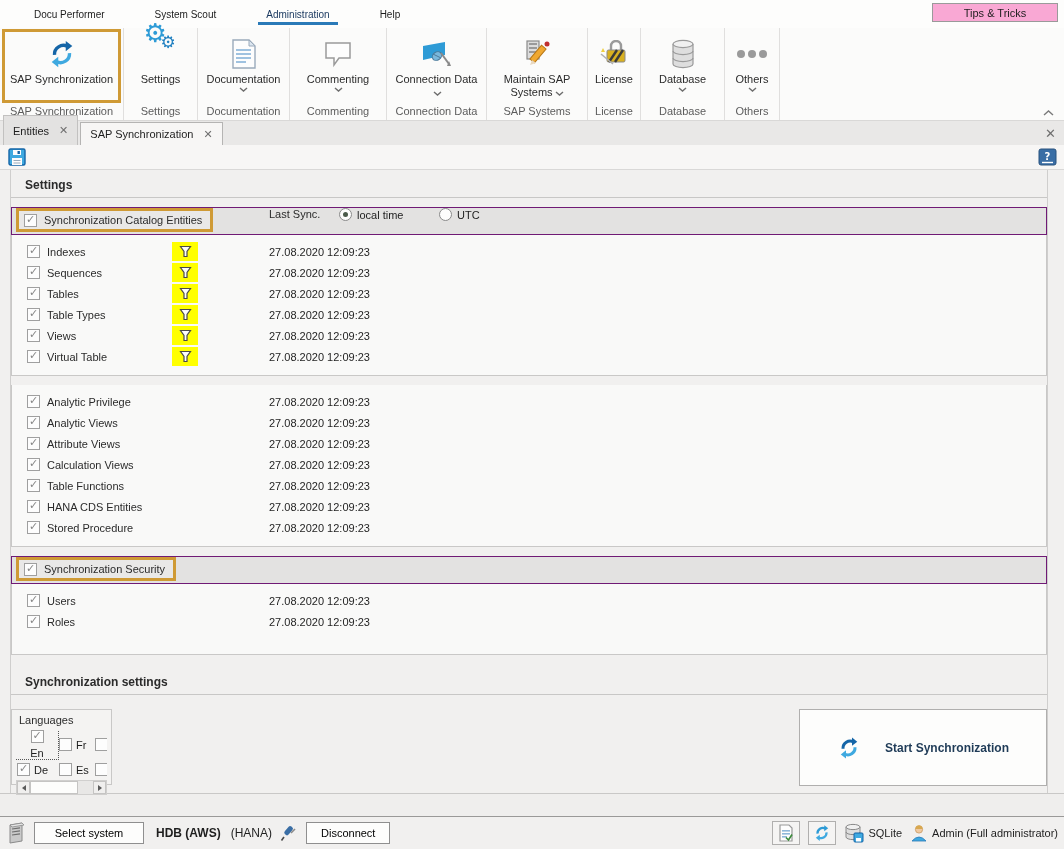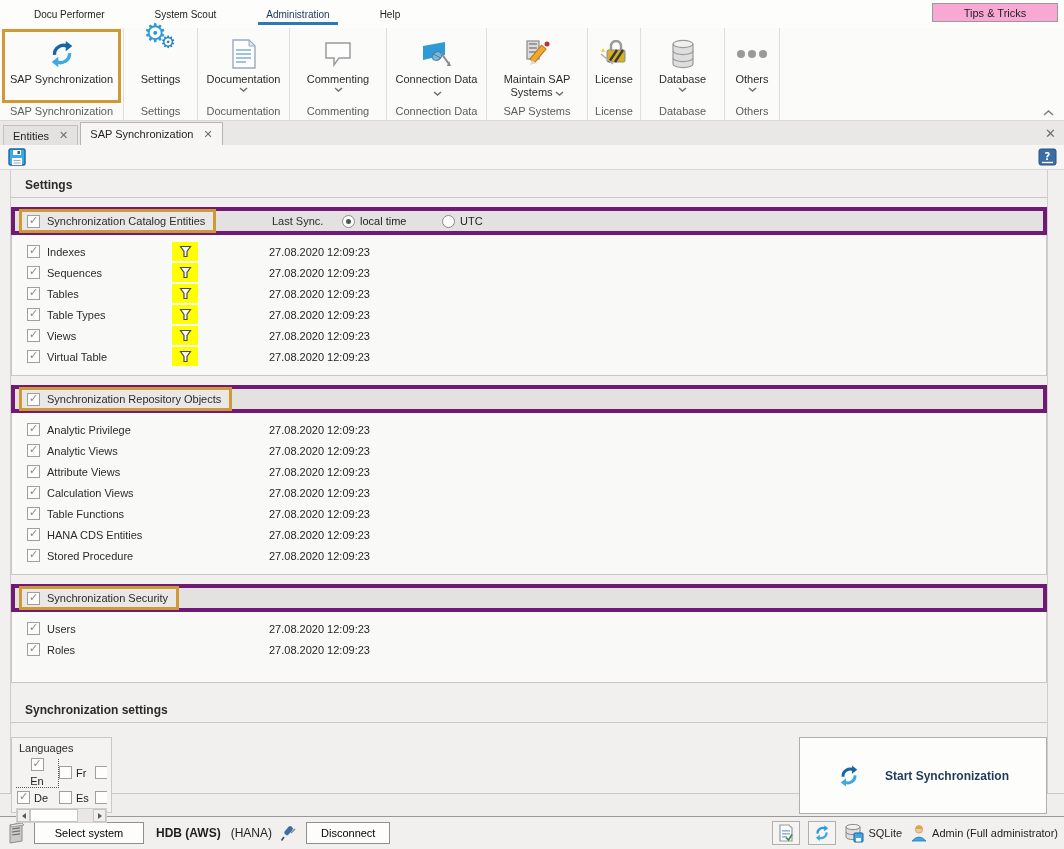--- a/index.html
+++ b/index.html
@@ -27,37 +27,37 @@
   .ribbon-icn { height:36px; display:flex; align-items:center; justify-content:center; }
   .ribbon-lbl { font-size:11px; line-height:13px; color:#2b2b2b; padding:1px 2px 0 2px; }
   .chev { display:inline-block; margin-left:2px; }
   .chev-below { display:block; margin:1px auto 0 auto; }
   .ribbon-caption { height:16px; font-size:11px; color:#5c5c5c; text-align:center; line-height:15px; }
   .ribbon-collapse { position:absolute; right:10px; bottom:4px; }
   .gear-glyph { font-family:"DejaVu Sans", sans-serif; color:#2e9bd6; line-height:1; }
 
   
   .tabrow { height:24px; background:#e9e8e7; display:flex; align-items:flex-end; padding-left:3px; position:relative; }
-  .tab { height:20px; display:flex; align-items:center; gap:10px; padding:0 9px; font-size:11px;
+  .tab { height:30px; display:flex; align-items:center; gap:10px; padding:0 9px; font-size:11px;
     background:#e3e2e1; border:1px solid #c2c1c0; border-bottom:none; margin-right:2px; }
   .tab.active { background:#f7f6f5; border-color:#b5b4b3; height:23px; }
   .tab-close { color:#6e6e6e; font-size:11px; cursor:default; }
   .pane-close { position:absolute; right:8px; top:5px; color:#6e6e6e; font-size:13px; }
 
   
   .doctoolbar { height:25px; background:#f7f6f5; border-bottom:1px solid #d9d8d7; display:flex; align-items:center; padding:0 8px; position:relative; }
   .help-btn { position:absolute; right:7px; top:3px; }
 
   
   .content { height:623px; padding:0 16px 0 10px; background:#f1f0ef; }
   .content-inner { height:100%; border-left:1px solid #cfcecd; border-right:1px solid #cfcecd; background:#f1f0ef; padding:0 0 0 0; }
   .section-title { font-size:12px; font-weight:bold; color:#2b2b2b; padding:8px 0 5px 14px; border-bottom:1px solid #c8c7c6; }
 
   .sync-group { margin:9px 0 0 0; }
-  .group-header { height:28px; background:#e3e2e1; border:4px solid #701a75; display:flex; align-items:center; position:relative; }
+  .group-header { height:28px; background:#e3e2e1; border:1px solid #701a75; display:flex; position:relative; }
   .hl-box { display:inline-flex; align-items:center; gap:7px; border:3px solid #cf9a35; background:#e9e8e7;
     height:24px; margin-left:4px; padding:0 8px 0 5px; }
   .group-title { font-size:11px; color:#2b2b2b; white-space:nowrap; }
   .lastsync-lbl { position:absolute; left:257px; color:#2b2b2b; }
   .radio-wrap { position:absolute; display:flex; align-items:center; gap:5px; }
   .radio-wrap.r0 { left:327px; } .radio-wrap.r1 { left:427px; }
   .radio { width:13px; height:13px; border:1px solid #8a8a8a; border-radius:50%; background:#fdfdfd; position:relative; }
   .radio.sel::after { content:""; position:absolute; left:3px; top:3px; width:5px; height:5px; border-radius:50%; background:#4a5a4a; }
 
   .group-body { background:#f9f9f8; border:1px solid #c9c8c7; border-top:none; padding:6px 0 8px 0; }
@@ -389,26 +389,20 @@
       <svg width="13" height="13" viewBox="0 0 13 13">
         <path d="M1.5,1.5 L11.5,1.5 L8,6.5 L8,11.5 L5,11.5 L5,6.5 Z" fill="#fdfdfd" stroke="#4a4a4a" stroke-width="1.2"></path>
       </svg>
     </span>
     <span class="row-timestamp">27.08.2020 12:09:23</span>
   </div>
 </div>
     </div>
 
     <div class="sync-group">
-      <div class="group-header">
-        <span class="hl-box">
-          <span class="checkbox checked"></span>
-          <span class="group-title">Synchronization Repository Objects</span>
-        </span>
-      </div>
       <div class="group-body">
   <div class="sync-row">
     <span class="checkbox checked"></span>
     <span class="row-label">Analytic Privilege</span>
 
     <span class="row-timestamp">27.08.2020 12:09:23</span>
   </div>
 
   <div class="sync-row">
     <span class="checkbox checked"></span>

